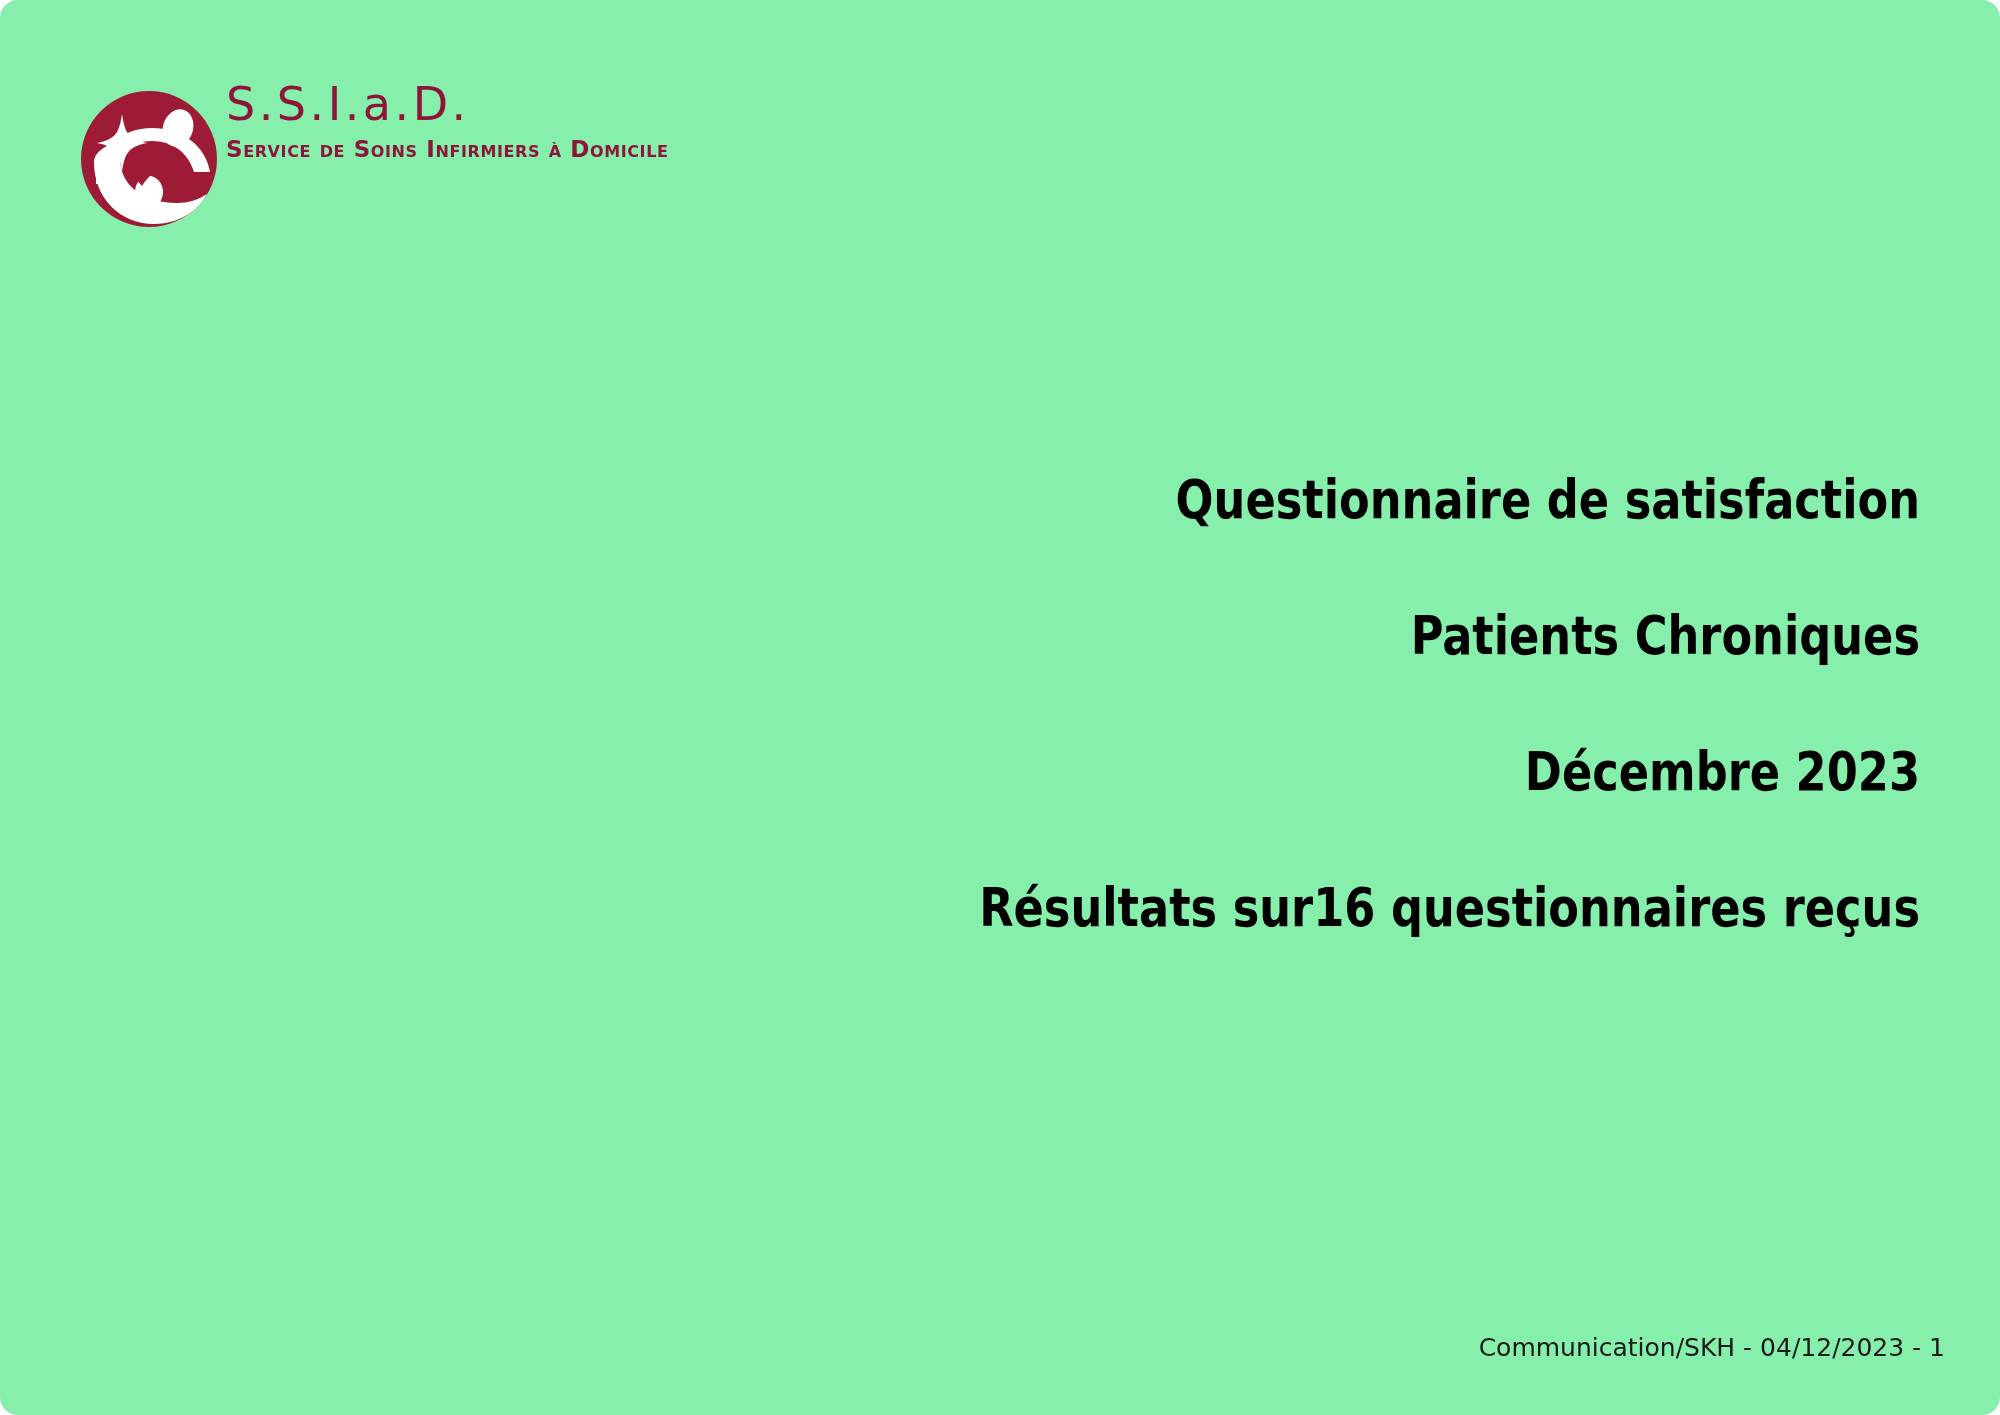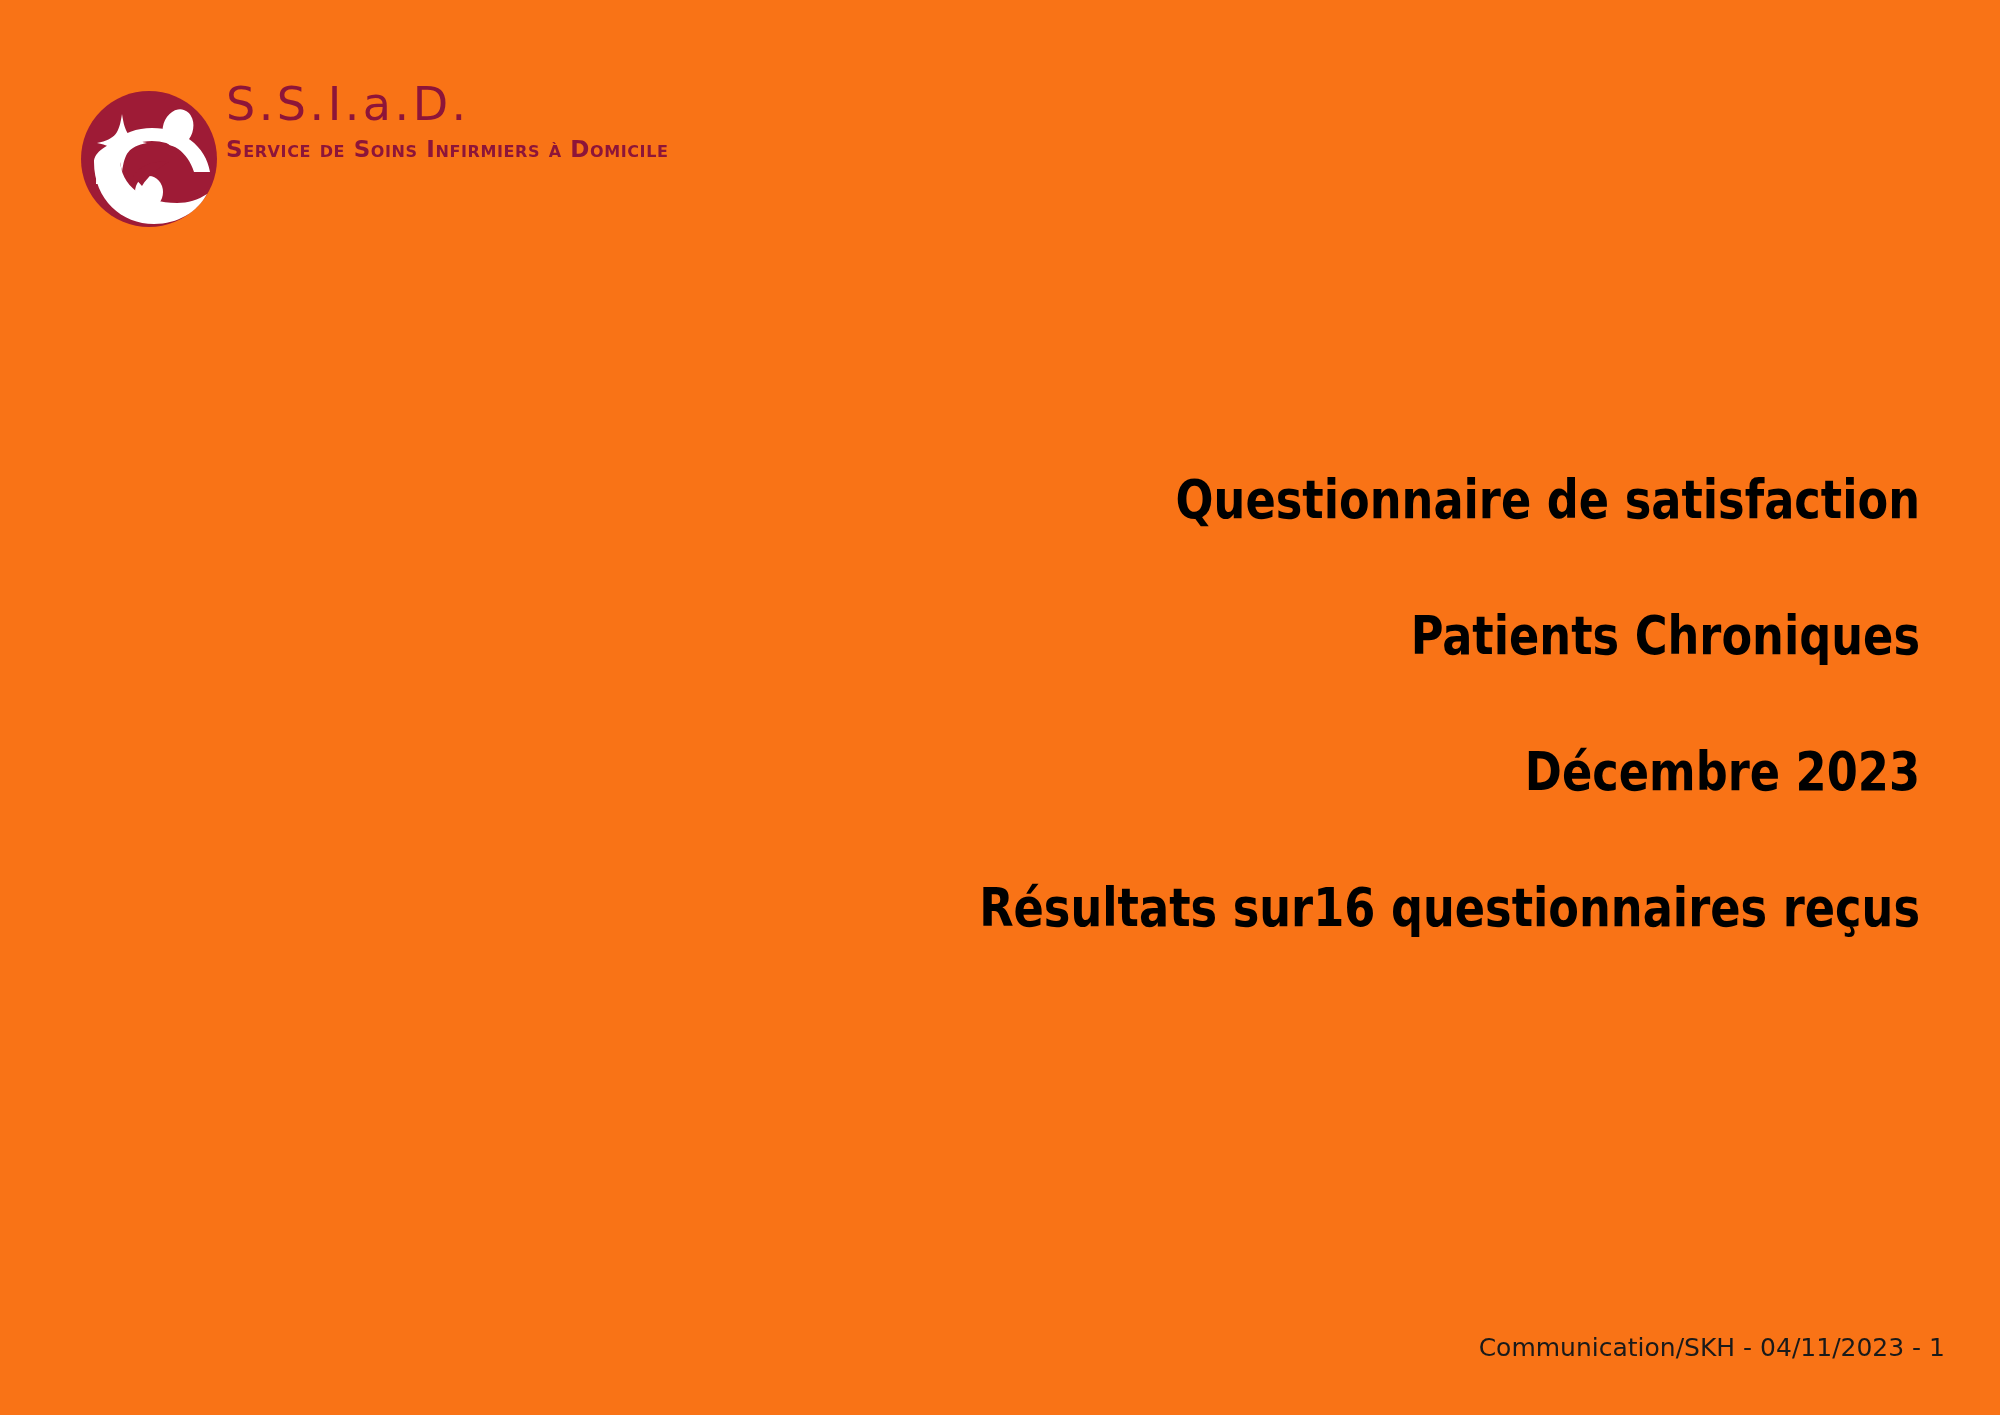--- a/index.html
+++ b/index.html
@@ -13,21 +13,22 @@
     height: 1415px;
     position: relative;
     overflow: hidden;
     font-family: "DejaVu Sans", "Liberation Sans", sans-serif;
     -webkit-font-smoothing: antialiased;
   }
 
   .slide {
     position: absolute;
     inset: 0;
-    background: #f97316;
+    background: #86efac;
+    border-radius: 18px;
   }
 
   
   .logo-block {
     position: absolute;
     left: 78px;
     top: 78px;
     width: 700px;
     height: 170px;
   }
@@ -148,15 +149,15 @@
 
   </div>
 
   <div class="title-block">
     <div class="title-line">Questionnaire de satisfaction</div>
     <div class="title-line">Patients Chroniques</div>
     <div class="title-line">Décembre 2023</div>
     <div class="title-line">Résultats sur16 questionnaires reçus</div>
   </div>
 
-  <div class="footer">Communication/SKH - 04/11/2023 - 1</div>
+  <div class="footer">Communication/SKH - 04/12/2023 - 1</div>
 
 </div>
 
 </body></html>

